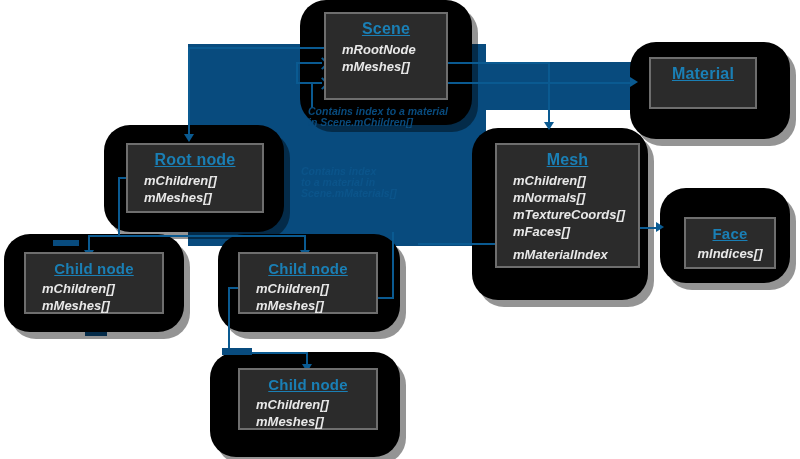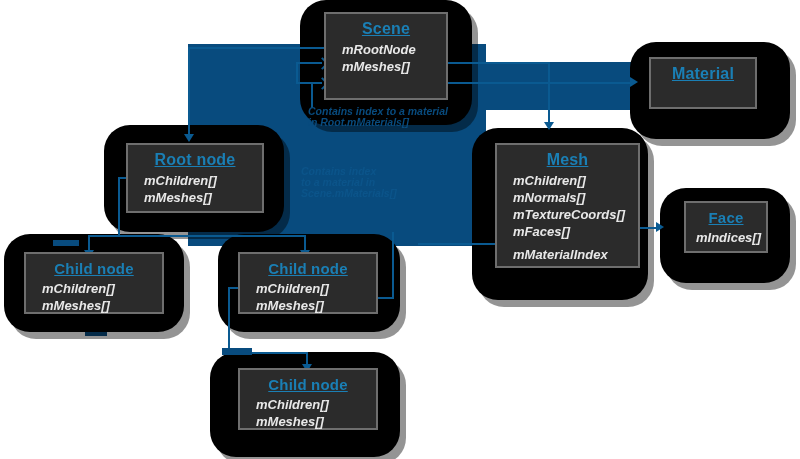--- a/index.html
+++ b/index.html
@@ -191,21 +191,21 @@
 
   <div class="node" style="left:495px; top:143px; width:145px; height:125px;">
     <span class="node-title">Mesh</span>
     <span class="field">mChildren[]</span>
     <span class="field">mNormals[]</span>
     <span class="field">mTextureCoords[]</span>
     <span class="field">mFaces[]</span>
     <span class="field spaced">mMaterialIndex</span>
   </div>
 
-  <div class="node" style="left:684px; top:201px; width:84px; height:52px;">
+  <div class="node" style="left:684px; top:217px; width:92px; height:52px;">
     <span class="node-title small">Face</span>
     <span class="field" style="text-align:center; padding-left:0;">mIndices[]</span>
   </div>
 
   <div class="node" style="left:24px; top:252px; width:140px; height:62px;">
     <span class="node-title small">Child node</span>
     <span class="field">mChildren[]</span>
     <span class="field">mMeshes[]</span>
   </div>
 
@@ -216,21 +216,21 @@
   </div>
 
   <div class="node" style="left:238px; top:368px; width:140px; height:62px;">
     <span class="node-title small">Child node</span>
     <span class="field">mChildren[]</span>
     <span class="field">mMeshes[]</span>
   </div>
 
   <div class="note" style="left:308px; top:106px;">
     <span>Contains index to a material</span><br>
-    <span>in Root.mMaterials[]</span>
+    <span>in Scene.mChildren[]</span>
   </div>
 
   <div class="ghost" style="left:301px; top:166px;">
     <span>Contains index</span><br>
     <span>to a material in</span><br>
     <span>Scene.mMaterials[]</span>
   </div>
 
 </div>
 

